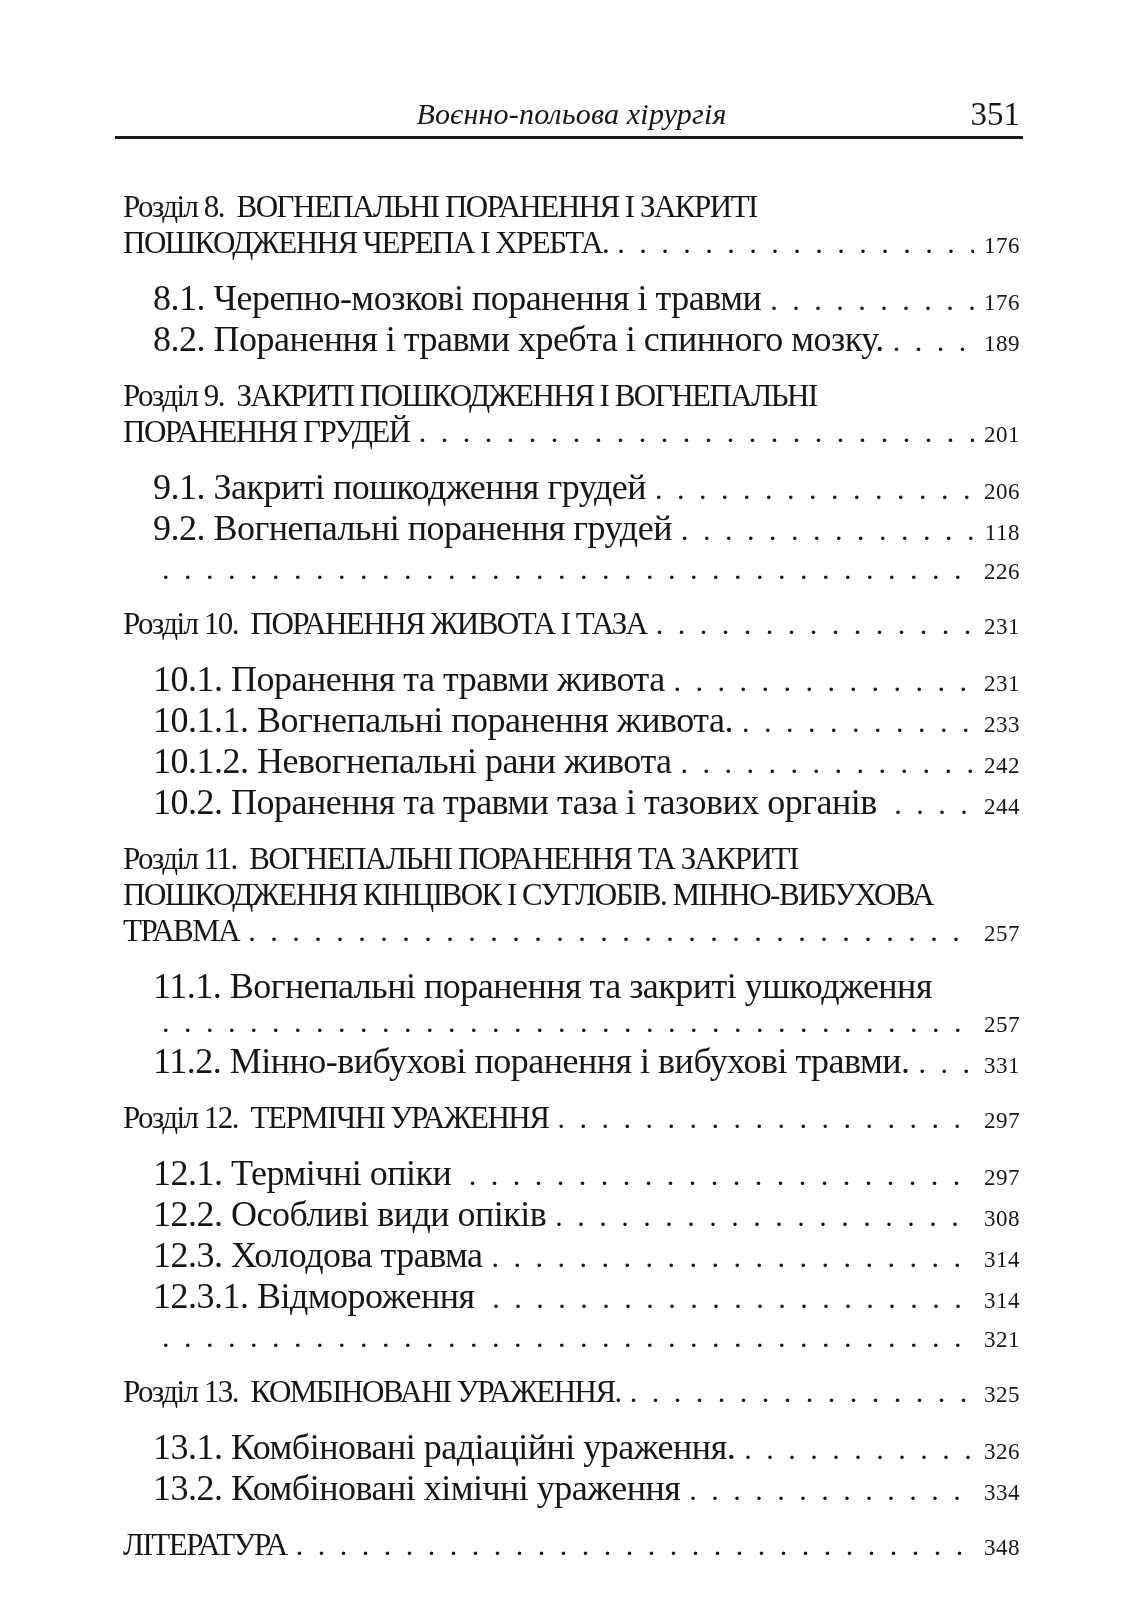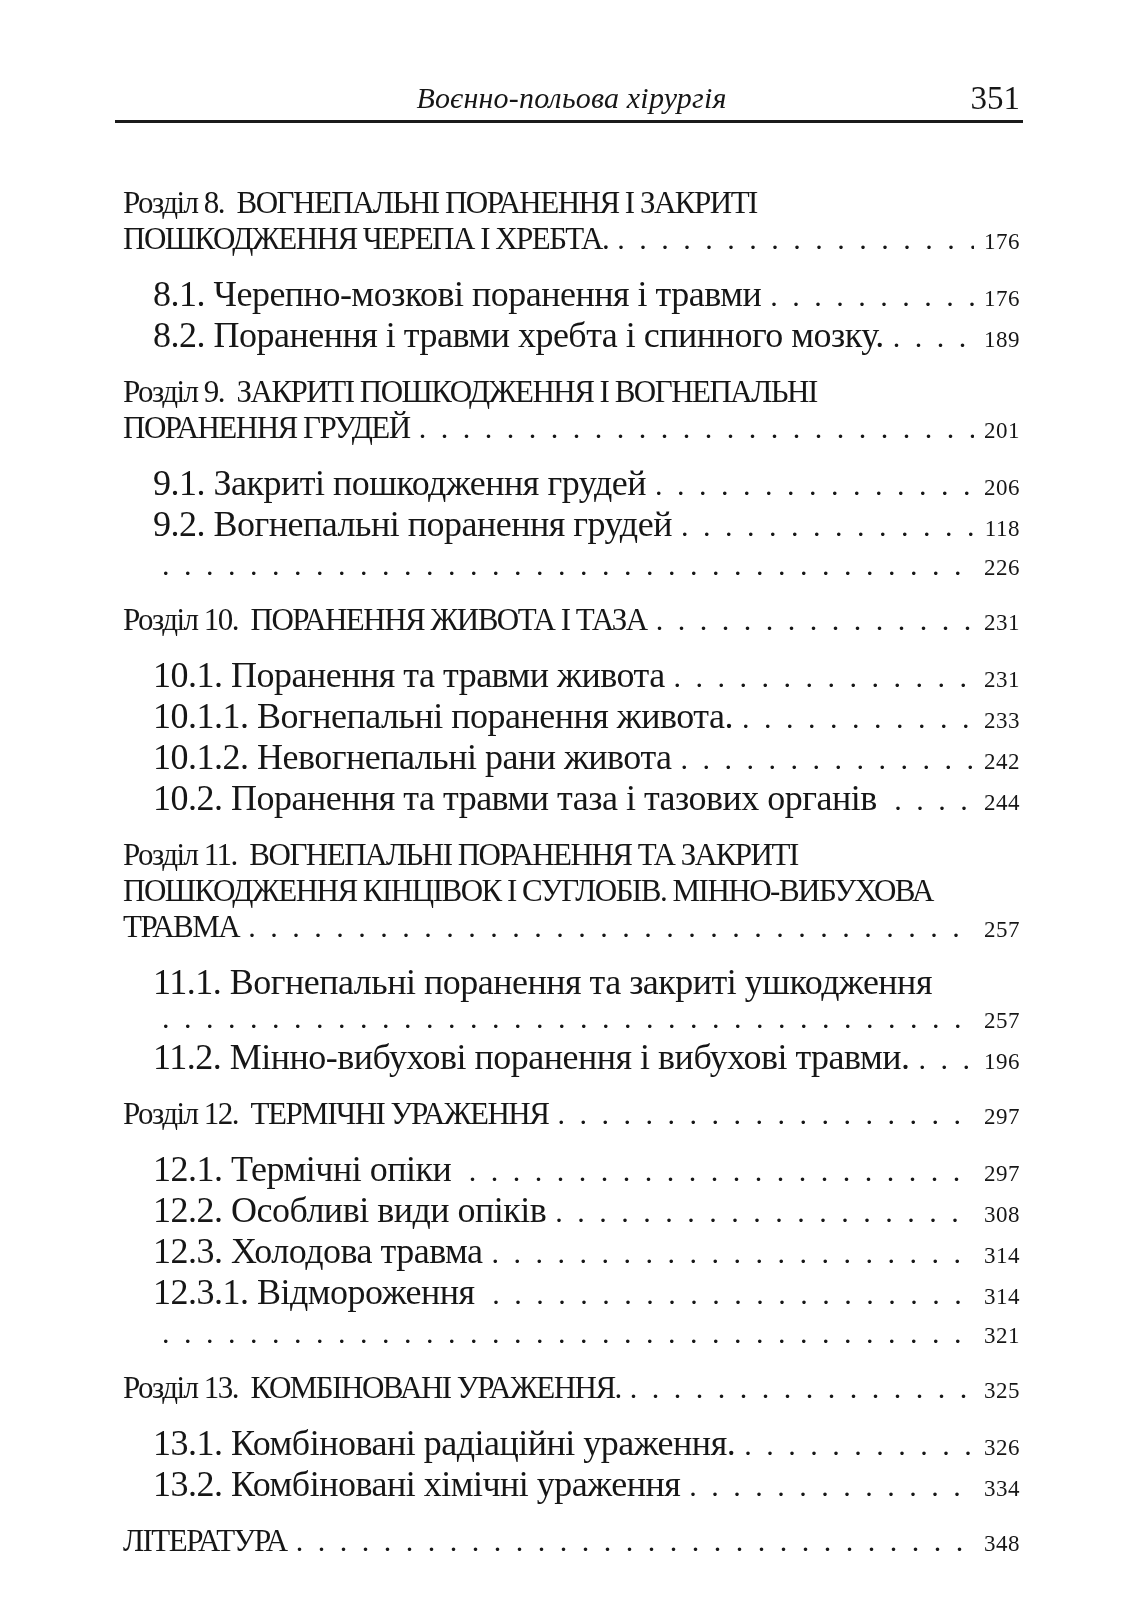--- a/index.html
+++ b/index.html
@@ -17,21 +17,21 @@
   }
   .content {
     position: absolute;
     left: 123px;
     top: 0;
     width: 897px;
   }
   
   .hdr {
     position: relative;
-    height: 120px;
+    height: 136px;
   }
   .running-title {
     position: absolute;
     left: 50%;
     transform: translateX(-50%);
     bottom: 5px;
     font-style: italic;
     font-size: 30px;
     letter-spacing: 0.2px;
     white-space: nowrap;
@@ -43,21 +43,21 @@
     font-size: 33px;
   }
   .rule {
     border: none;
     border-top: 3px solid #1b1b1b;
     width: 908px;
     margin: 0 0 0 -8px;
   }
   
   main {
-    padding-top: 46px;
+    padding-top: 34px;
   }
   .entry { margin: 0; }
   .entry.chapter { margin-top: 16px; }
   .entry.chapter + .entry.sub { margin-top: 16px; }
   .entry-line {
     display: flex;
     align-items: baseline;
     line-height: 36px;
     white-space: nowrap;
   }
@@ -208,21 +208,21 @@
         </div>
         <div class="entry-line">
           <span class="dots">. . . . . . . . . . . . . . . . . . . . . . . . . . . . . . . . . . . . . . . . . . . . . . . . . . . . . . . . . . . . . . . . . . . . . . . . . . . . . . . . </span>
           <span class="pg">257</span>
         </div>
       </div>
       <div class="entry sub">
         <div class="entry-line">
           <span class="entry-text">11.2. Мінно-вибухові поранення і вибухові травми.</span>
           <span class="dots">. . . . . . . . . . . . . . . . . . . . . . . . . . . . . . . . . . . . . . . . . . . . . . . . . . . . . . . . . . . . . . . . . . . . . . . . . . . . . . . . </span>
-          <span class="pg">196</span>
+          <span class="pg">331</span>
         </div>
       </div>
       <div class="entry chapter">
         <div class="entry-line">
           <span class="entry-text">Розділ 12.&nbsp; ТЕРМІЧНІ УРАЖЕННЯ</span>
           <span class="dots">. . . . . . . . . . . . . . . . . . . . . . . . . . . . . . . . . . . . . . . . . . . . . . . . . . . . . . . . . . . . . . . . . . . . . . . . . . . . . . . . </span>
           <span class="pg">297</span>
         </div>
       </div>
       <div class="entry sub">

